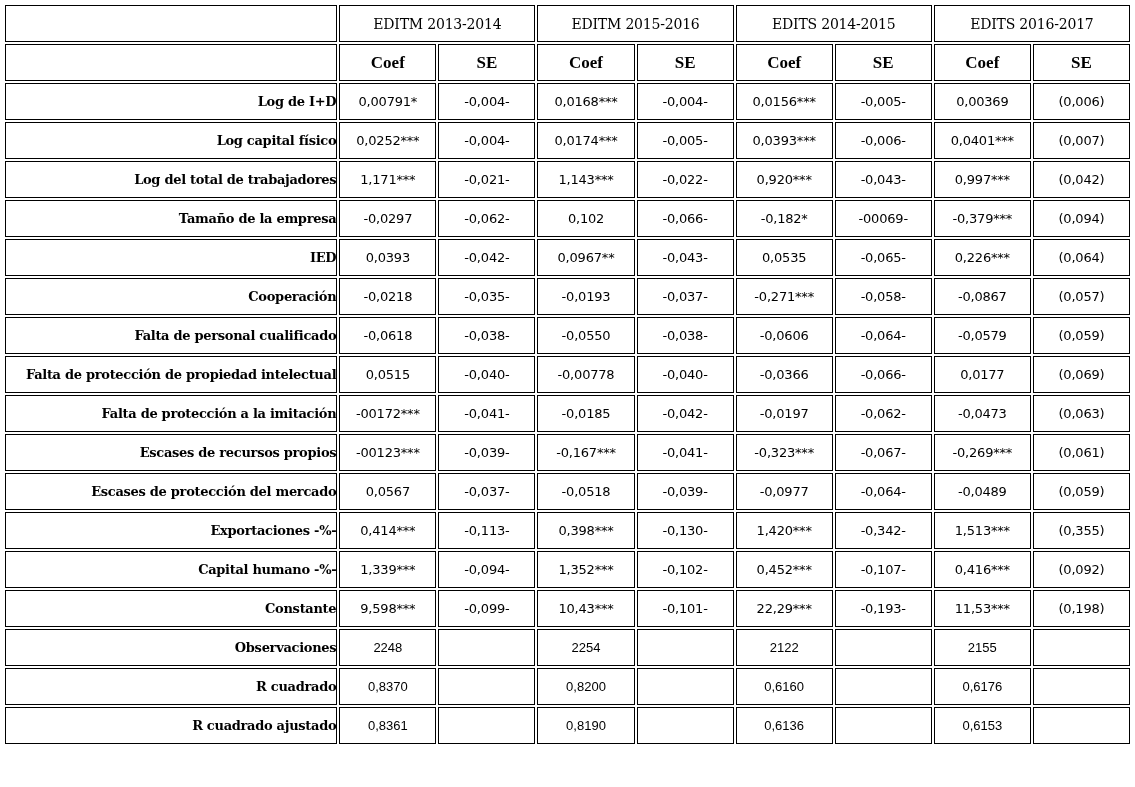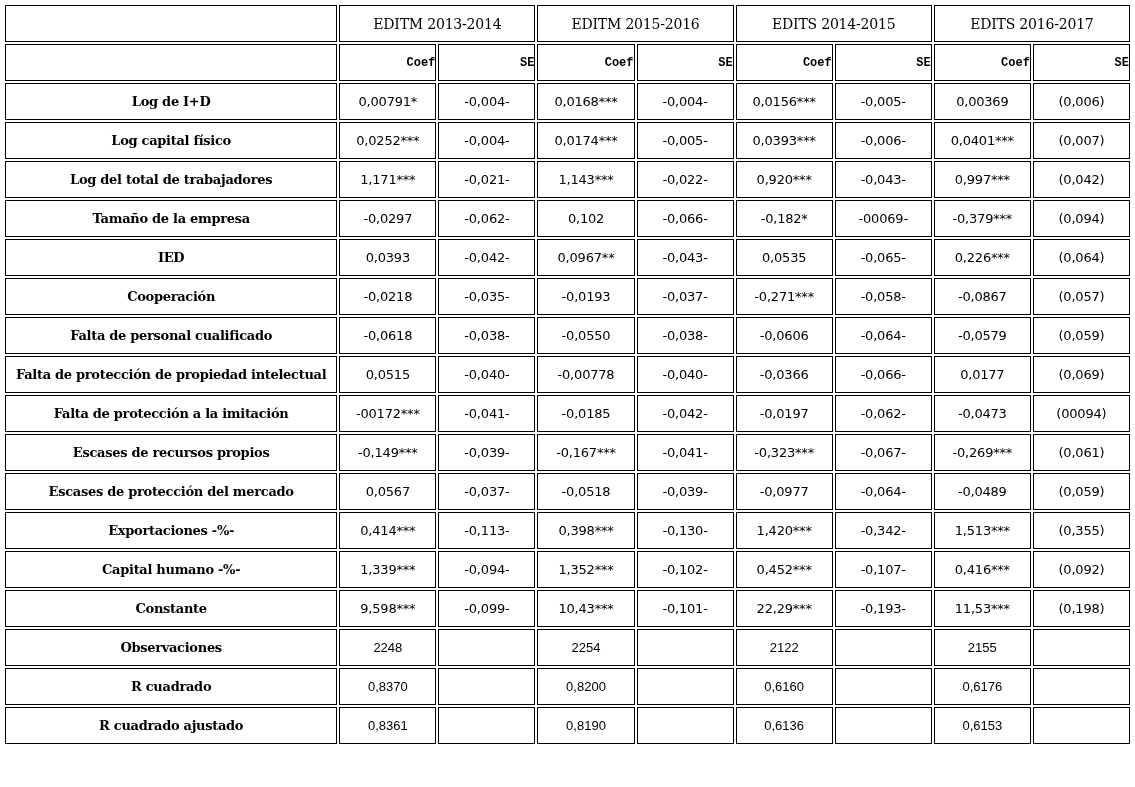--- a/index.html
+++ b/index.html
@@ -32,30 +32,30 @@
   col.c-label { width: 332px; }
   col.c-num { width: 97px; }
   th.grp {
     font-family: "DejaVu Serif", "Liberation Serif", serif;
     font-weight: normal;
     font-size: 14px;
     text-align: center;
     letter-spacing: -0.2px;
   }
   th.sub {
-    font-family: Liberation Mono, monospace;
+    font-family: Liberation Serif, serif;
     font-weight: bold;
-    font-size: 12px;
-    text-align: right;
+    font-size: 17px;
+    text-align: center;
   }
   td.label {
     font-family: "DejaVu Serif", "Liberation Serif", serif;
     font-weight: bold;
     font-size: 13px;
-    text-align: center;
+    text-align: right;
     padding-left: 10px;
     letter-spacing: -0.3px;
     white-space: nowrap;
   }
   td.num {
     font-family: "DejaVu Sans", "Liberation Sans", sans-serif;
     font-size: 13px;
     text-align: center;
     white-space: nowrap;
     letter-spacing: -0.2px;
@@ -193,25 +193,25 @@
       </tr>
       <tr>
         <td class="label">Falta de protección a la imitación</td>
         <td class="num">-00172***</td>
         <td class="num">-0,041-</td>
         <td class="num">-0,0185</td>
         <td class="num">-0,042-</td>
         <td class="num">-0,0197</td>
         <td class="num">-0,062-</td>
         <td class="num">-0,0473</td>
-        <td class="num">(00094)</td>
+        <td class="num">(0,063)</td>
       </tr>
       <tr>
         <td class="label">Escases de recursos propios</td>
-        <td class="num">-0,149***</td>
+        <td class="num">-00123***</td>
         <td class="num">-0,039-</td>
         <td class="num">-0,167***</td>
         <td class="num">-0,041-</td>
         <td class="num">-0,323***</td>
         <td class="num">-0,067-</td>
         <td class="num">-0,269***</td>
         <td class="num">(0,061)</td>
       </tr>
       <tr>
         <td class="label">Escases de protección del mercado</td>

